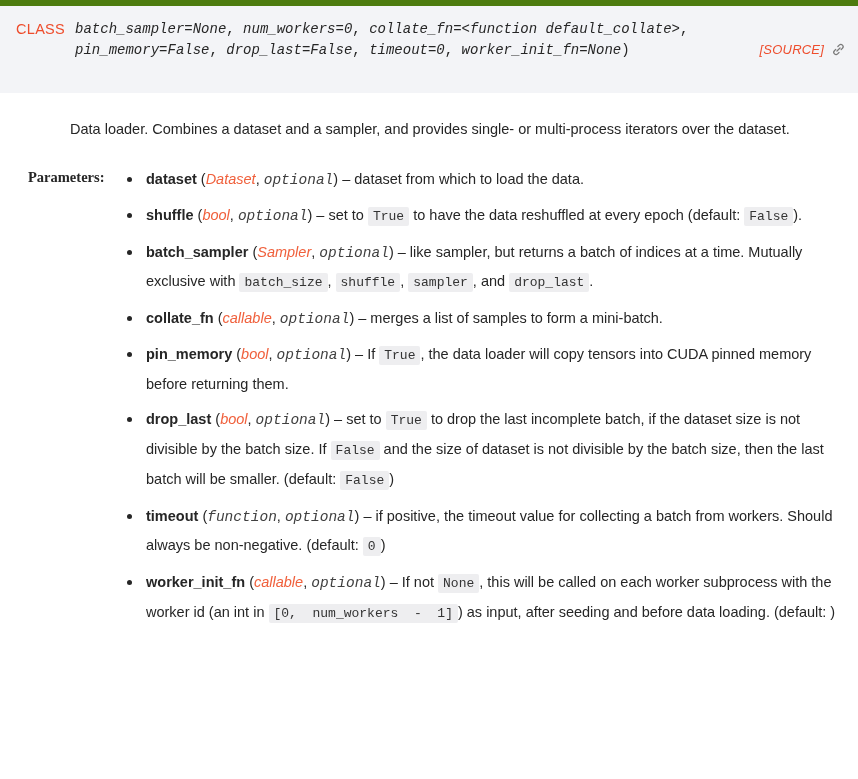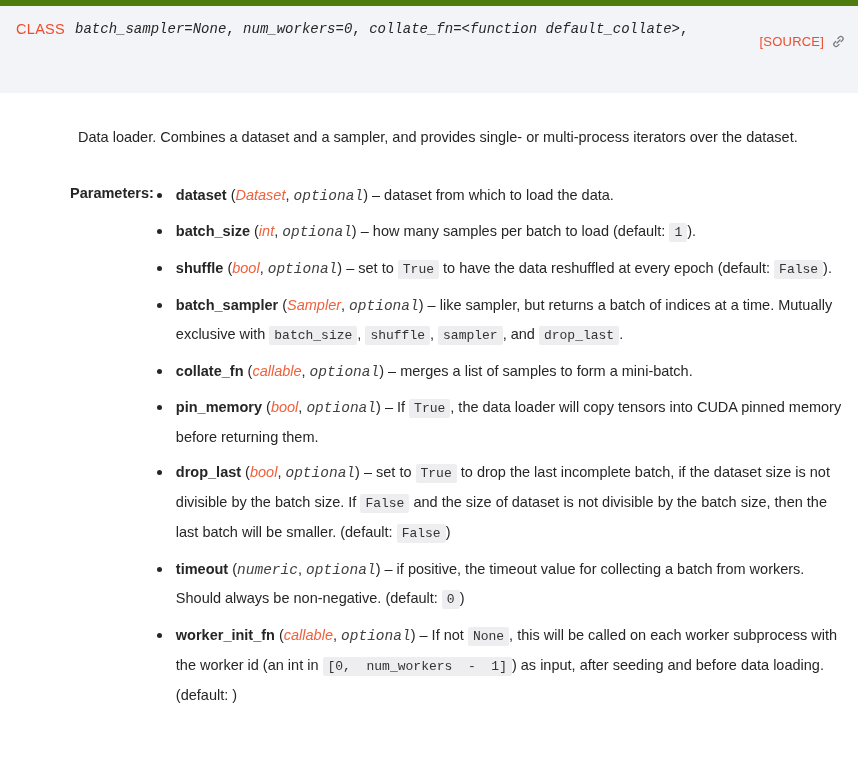--- a/index.html
+++ b/index.html
@@ -52,63 +52,65 @@
   .sig-code .pname {
     font-style: italic;
   }
   .sig-code .sig-line {
     display: block;
     white-space: pre;
   }
   .source-wrap {
     position: absolute;
     right: 12px;
-    top: 28px;
+    top: 36px;
     display: flex;
     align-items: center;
     gap: 7px;
+    font-style: italic;
   }
   .source-link {
     color: #ee4c2c;
     font-family: "Liberation Sans", sans-serif;
     font-size: 13px;
     text-decoration: none;
     letter-spacing: 0.2px;
   }
   .headerlink {
     display: inline-flex;
     color: #7a7a7a;
     line-height: 0;
   }
 
   
   .doc-body {
     padding: 0 16px 0 0;
   }
   .desc {
-    margin: 12px;
+    margin: 4px;
     padding: 21px 0 0 66px;
     font-size: 14.5px;
     line-height: 22px;
     color: #262626;
   }
 
   .fieldlist {
     display: flex;
     align-items: flex-start;
     padding: 21px 0 0 0;
   }
   .field-label {
     flex: 0 0 124px;
-    padding-left: 70px;
+    padding-left: 28px;
     box-sizing: border-box;
     font-weight: bold;
     font-size: 14.5px;
     line-height: 24px;
     color: #262626;
+    font-family: Liberation Serif, serif;
   }
   .field-body {
     flex: 1 1 auto;
     min-width: 0;
   }
 
   ul.params {
     list-style: none;
     margin: 0;
     padding: 0;
@@ -153,20 +155,21 @@
   }
 </style>
 </head>
 <body>
 
 <div class="sig-block">
   <div class="sig-row">
     <span class="class-tag">CLASS</span>
     <div class="sig-code">
         <span class="sig-line"><span class="pname">batch_sampler=None</span>, <span class="pname">num_workers=0</span>, <span class="pname">collate_fn=&lt;function default_collate&gt;</span>,</span>
+        <span class="sig-line"><span class="pname">pin_memory=False</span>, <span class="pname">drop_last=False</span>, <span class="pname">timeout=0</span>, <span class="pname">worker_init_fn=None</span>)</span>
       </div>
   </div>
   <div class="source-wrap">
     <a class="source-link" href="#">[SOURCE]</a>
     <span class="headerlink">
       <svg width="15" height="15" viewBox="0 0 24 24" fill="none" stroke="#7a7a7a" stroke-width="2" stroke-linecap="round">
         <path d="M9.5 14.5 L14.5 9.5"></path>
         <path d="M11 7.2 L13.2 5 a3.6 3.6 0 0 1 5.1 5.1 L16.2 12.2"></path>
         <path d="M12.8 16.8 L10.6 19 a3.6 3.6 0 0 1 -5.1 -5.1 L7.6 11.8"></path>
       </svg>
@@ -176,25 +179,24 @@
 
 <div class="doc-body">
 
   <p class="desc">Data loader. Combines a dataset and a sampler, and provides single- or multi-process iterators over the dataset.</p>
 
   <div class="fieldlist">
     <div class="field-label">Parameters:</div>
     <div class="field-body">
       <ul class="params">
           <li><span class="pn">dataset</span> (<span class="ptype">Dataset</span>, <span class="popt">optional</span>) – <span>dataset from which to load the data.</span></li>
-          <li><span class="pn">batch_size</span> (<span class="ptype">int</span>, <span class="popt">optional</span>) – <span>how many samples per batch to load (default: <code class="lit">1</code>).</span></li>
           <li><span class="pn">shuffle</span> (<span class="ptype">bool</span>, <span class="popt">optional</span>) – <span>set to <code class="lit">True</code> to have the data reshuffled at every epoch (default: <code class="lit">False</code>).</span></li>
           <li><span class="pn">batch_sampler</span> (<span class="ptype">Sampler</span>, <span class="popt">optional</span>) – <span>like sampler, but returns a batch of indices at a time. Mutually exclusive with <code class="lit">batch_size</code>, <code class="lit">shuffle</code>, <code class="lit">sampler</code>, and <code class="lit">drop_last</code>.</span></li>
           <li><span class="pn">collate_fn</span> (<span class="ptype">callable</span>, <span class="popt">optional</span>) – <span>merges a list of samples to form a mini-batch.</span></li>
           <li><span class="pn">pin_memory</span> (<span class="ptype">bool</span>, <span class="popt">optional</span>) – <span>If <code class="lit">True</code>, the data loader will copy tensors into CUDA pinned memory before returning them.</span></li>
           <li><span class="pn">drop_last</span> (<span class="ptype">bool</span>, <span class="popt">optional</span>) – <span>set to <code class="lit">True</code> to drop the last incomplete batch, if the dataset size is not divisible by the batch size. If <code class="lit">False</code> and the size of dataset is not divisible by the batch size, then the last batch will be smaller. (default: <code class="lit">False</code>)</span></li>
-          <li><span class="pn">timeout</span> (<span class="popt">numeric</span>, <span class="popt">optional</span>) – <span>if positive, the timeout value for collecting a batch from workers. Should always be non-negative. (default: <code class="lit">0</code>)</span></li>
+          <li><span class="pn">timeout</span> (<span class="popt">function</span>, <span class="popt">optional</span>) – <span>if positive, the timeout value for collecting a batch from workers. Should always be non-negative. (default: <code class="lit">0</code>)</span></li>
           <li><span class="pn">worker_init_fn</span> (<span class="ptype">callable</span>, <span class="popt">optional</span>) – <span>If not <code class="lit">None</code>, this will be called on each worker subprocess with the worker id (an int in <code class="lit">[0,  num_workers  -  1]</code>) as input, after seeding and before data loading. (default: )</span></li>
         </ul>
     </div>
   </div>
 
 </div>
 
 </body></html>

